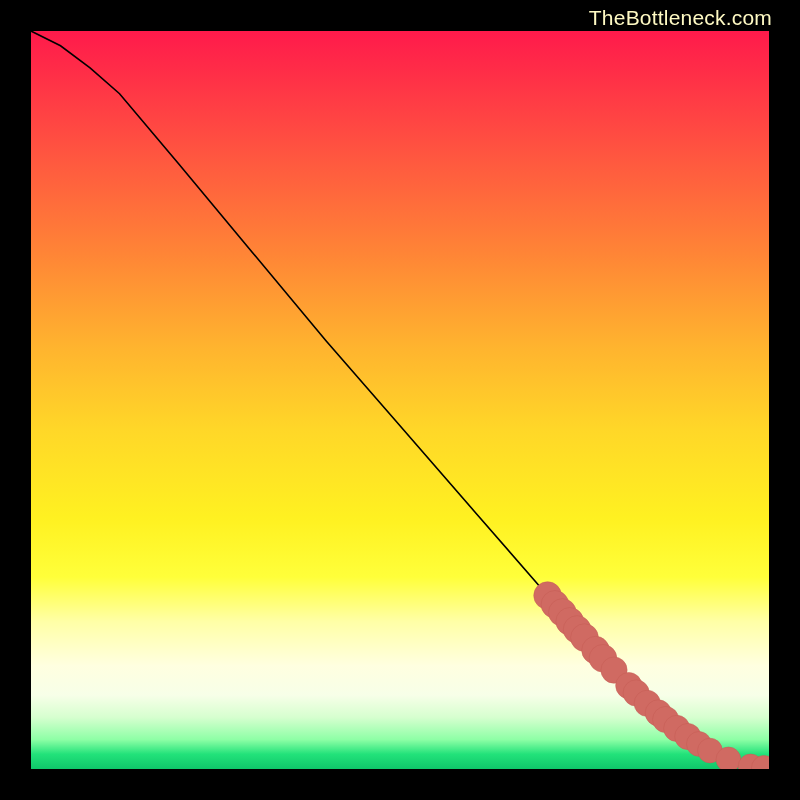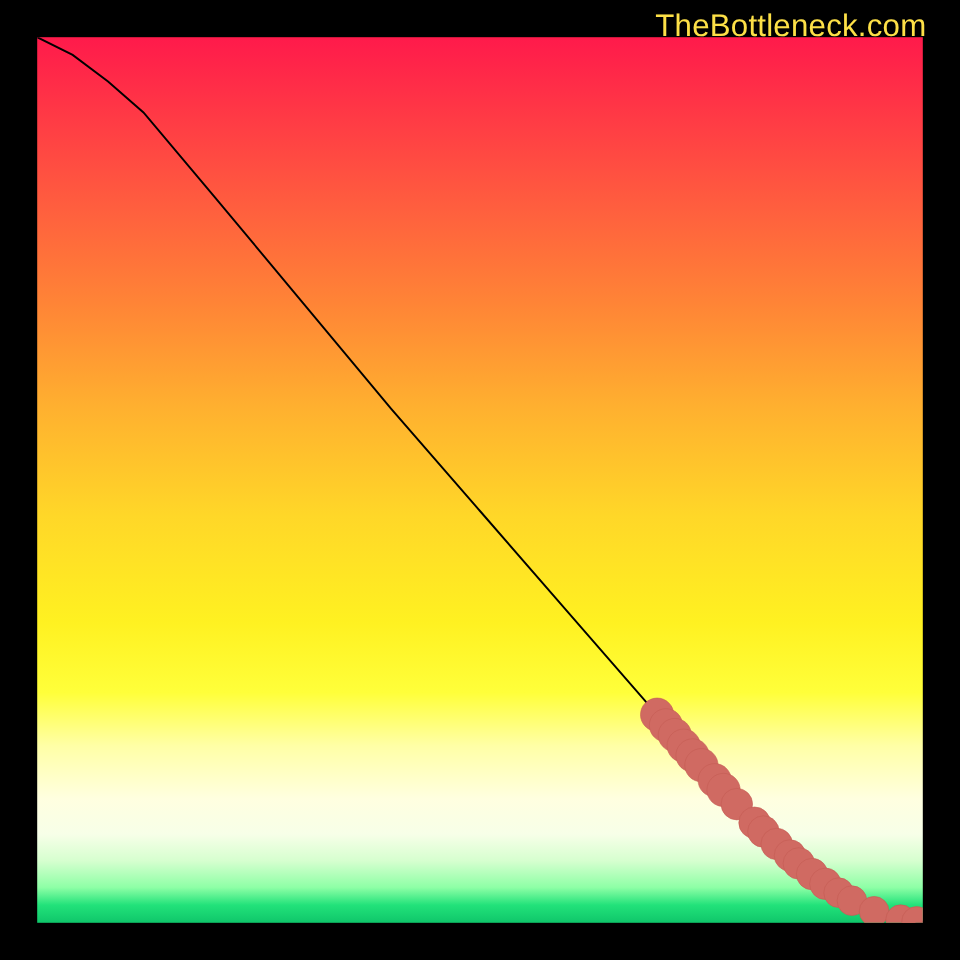--- a/index.html
+++ b/index.html
@@ -40,22 +40,22 @@
       #d6ffcf 93%,
       #8effa6 96%,
       #22e27a 98%,
       #0fc66a 100%
     );
   }
   .attribution {
     position: absolute;
     top: 6px;
     right: 28px;
-    color: #fde047;
-    font-size: 26px;
+    color: #fef9c3;
+    font-size: 21px;
     letter-spacing: 0.2px;
     user-select: none;
   }
   svg.overlay {
     position: absolute;
     left: 0;
     top: 0;
     width: 738px;
     height: 738px;
   }

